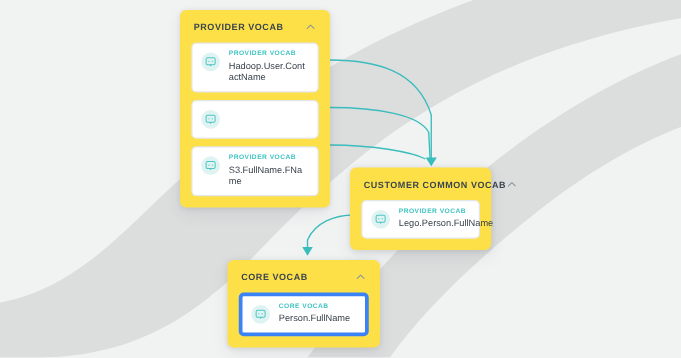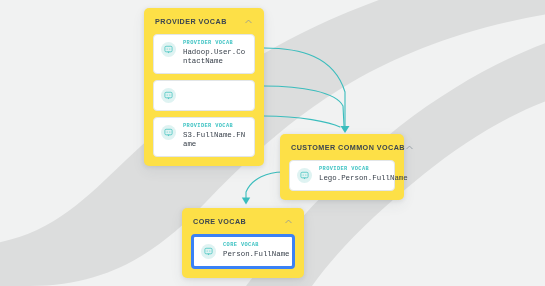--- a/index.html
+++ b/index.html
@@ -70,21 +70,20 @@
     height: 9px;
     flex: 0 0 auto;
     display: block;
   }
 
   .panel-body {
     padding: 0 9px 9px 9px;
     display: flex;
     flex-direction: column;
     gap: 6px;
-    font-family: Liberation Mono, monospace;
   }
 
   
   .card {
     display: flex;
     align-items: flex-start;
     gap: 7px;
     background: #ffffff;
     border: 1px solid #e3e6e8;
     border-radius: 4px;
@@ -137,21 +136,21 @@
   
   #panel-provider {
     left: 144px;
     top: 8px;
     width: 120px;
   }
 
   #panel-customer {
     left: 280px;
     top: 134px;
-    width: 124px;
+    width: 113px;
   }
 
   #panel-core {
     left: 182px;
     top: 208px;
     width: 122px;
   }
 
   #panel-provider .card-name { max-width: 74px; }
   #panel-customer .card-name { white-space: nowrap; }

